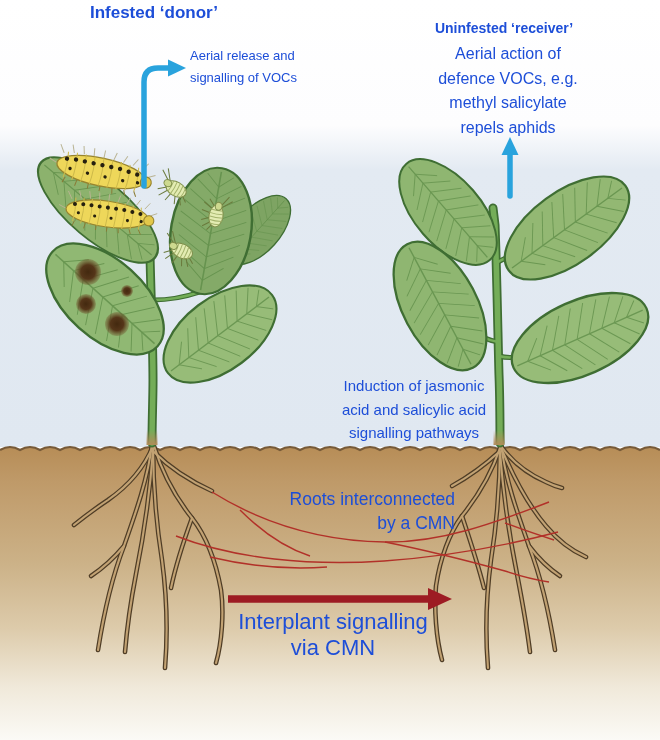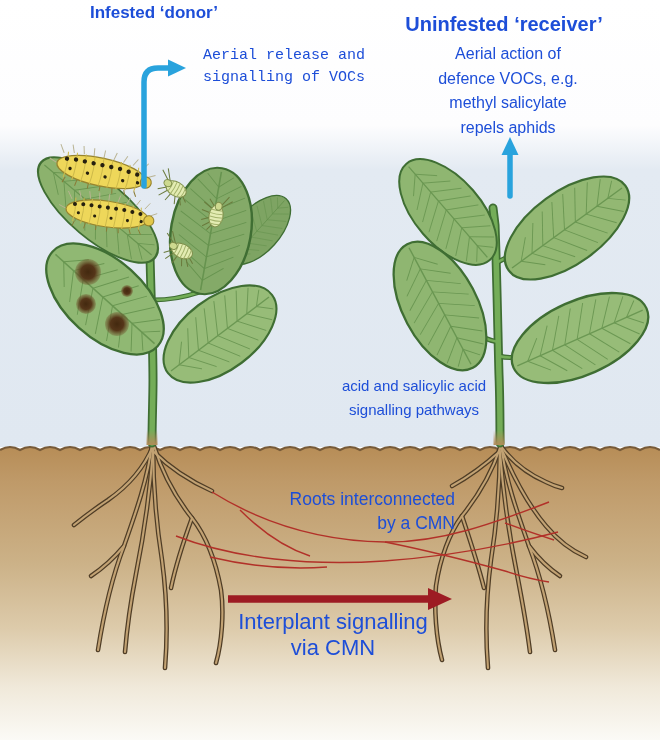--- a/index.html
+++ b/index.html
@@ -1,22 +1,22 @@
 <!DOCTYPE html>
 <html><head>
 <meta charset="utf-8">
 <style>
   html,body{margin:0;padding:0;background:#fff;}
   .stage{position:relative;width:660px;height:740px;overflow:hidden;
          font-family:"Liberation Sans",sans-serif;color:#1b1b1b;}
   .stage svg{position:absolute;left:0;top:0;}
   .label{position:absolute;text-align:center;color:#1d4ed8;}
   .t-left{left:54px;top:3px;width:200px;font-weight:bold;font-size:17px;}
-  .t-right{left:404px;top:13px;width:200px;font-weight:bold;font-size:20px;}
-  .aerial-left{left:190px;top:45px;width:175px;text-align:right;font-size:15px;line-height:22px;font-family:Liberation Mono, monospace;}
+  .t-right{left:404px;top:20px;width:200px;font-weight:bold;font-size:14px;}
+  .aerial-left{left:190px;top:45px;width:175px;text-align:left;font-size:13px;line-height:22px;}
   .aerial-right{left:408px;top:42px;width:200px;font-size:16px;line-height:24.5px;}
   .induction{left:306px;top:374px;width:216px;font-size:15px;line-height:23.5px;}
   .roots-cmn{left:215px;top:487px;width:240px;font-size:17.5px;line-height:24px;text-align:right;}
   .interplant{left:213px;top:609px;width:240px;font-size:22px;line-height:26px;}
   .mechanism{left:182px;top:665px;width:300px;font-size:17px;line-height:25px;}
 </style>
 </head>
 <body>
 
 <div class="stage">
@@ -284,20 +284,21 @@
   </div>
 
   <div class="label aerial-right">
     <div>Aerial action of</div>
     <div>defence VOCs, e.g.</div>
     <div>methyl salicylate</div>
     <div>repels aphids</div>
   </div>
 
   <div class="label induction">
+    <div>Induction of jasmonic</div>
     <div>acid and salicylic acid</div>
     <div>signalling pathways</div>
   </div>
 
   <div class="label roots-cmn">
     <div>Roots interconnected</div>
     <div>by a CMN</div>
   </div>
 
   <div class="label interplant">

